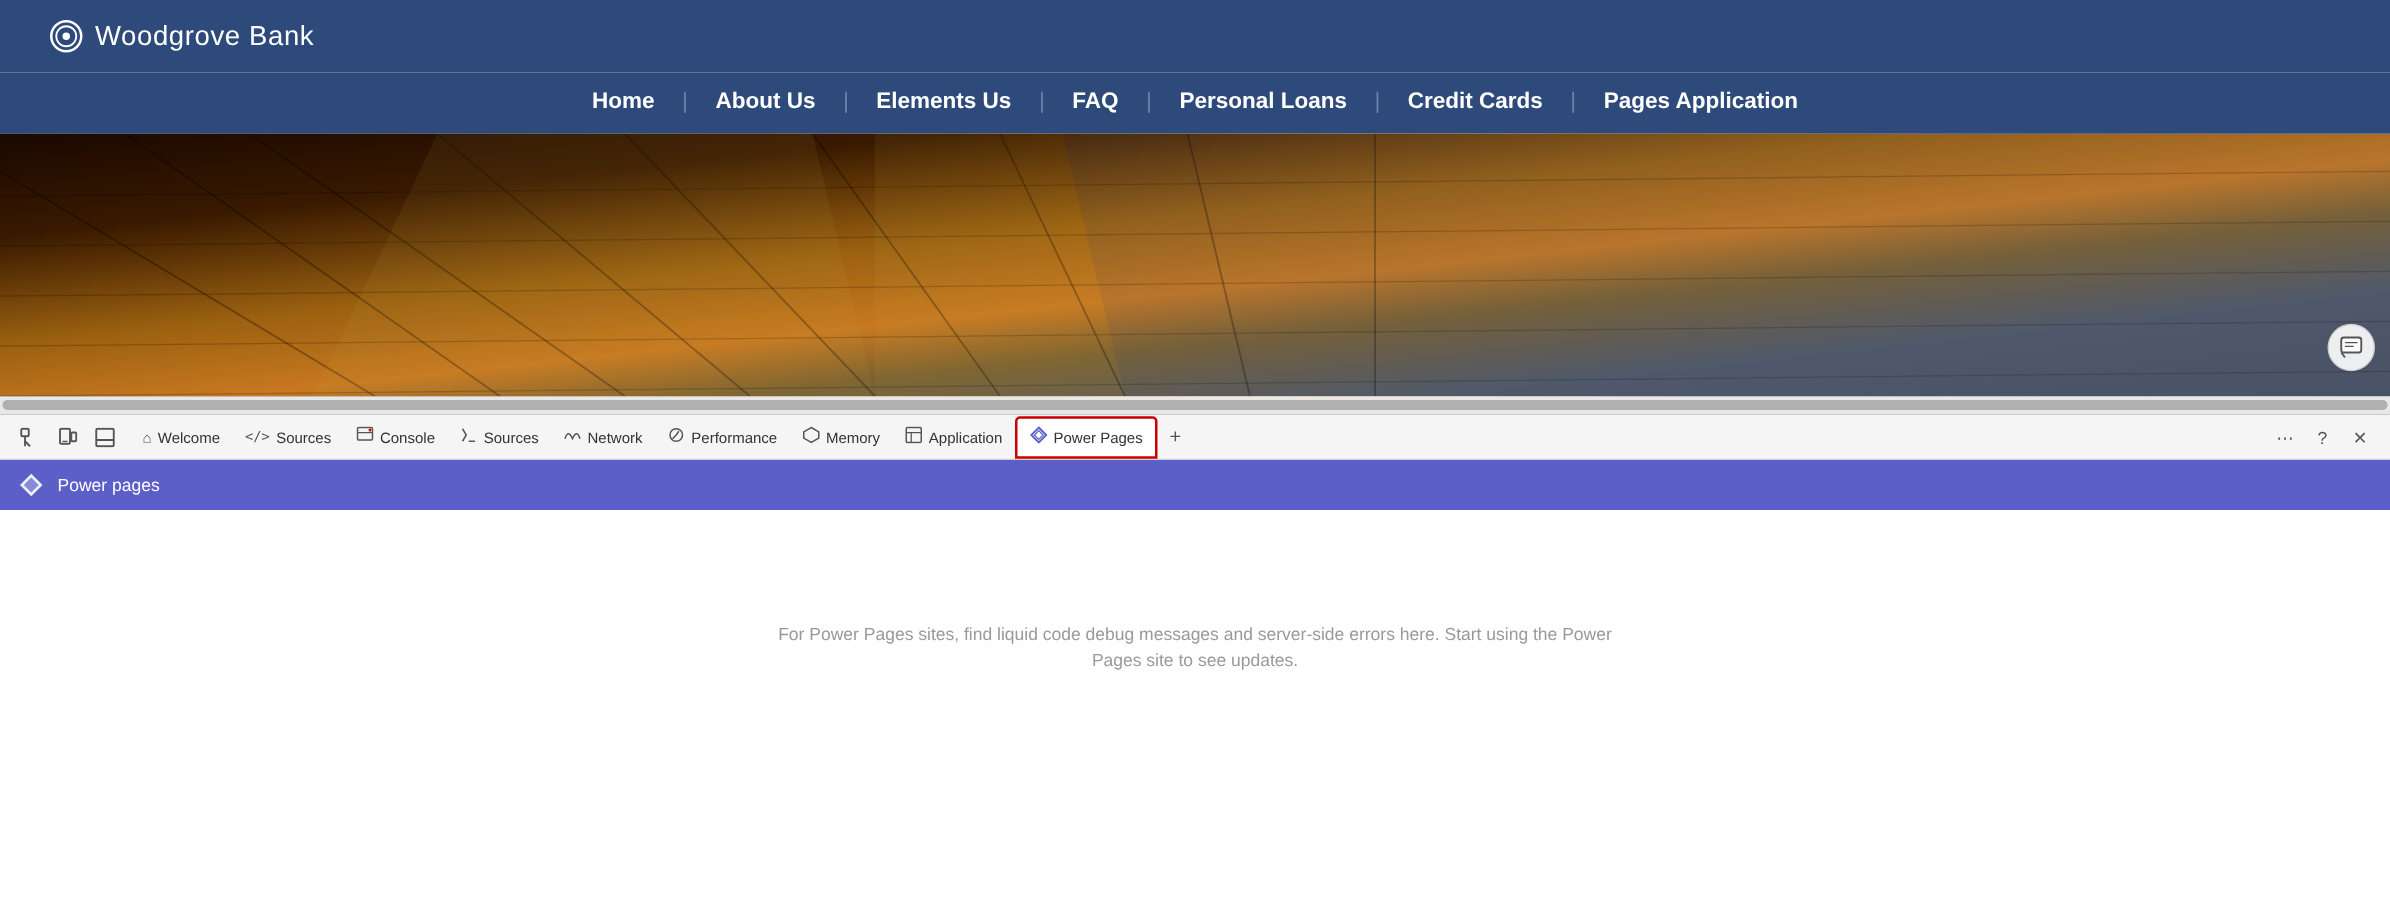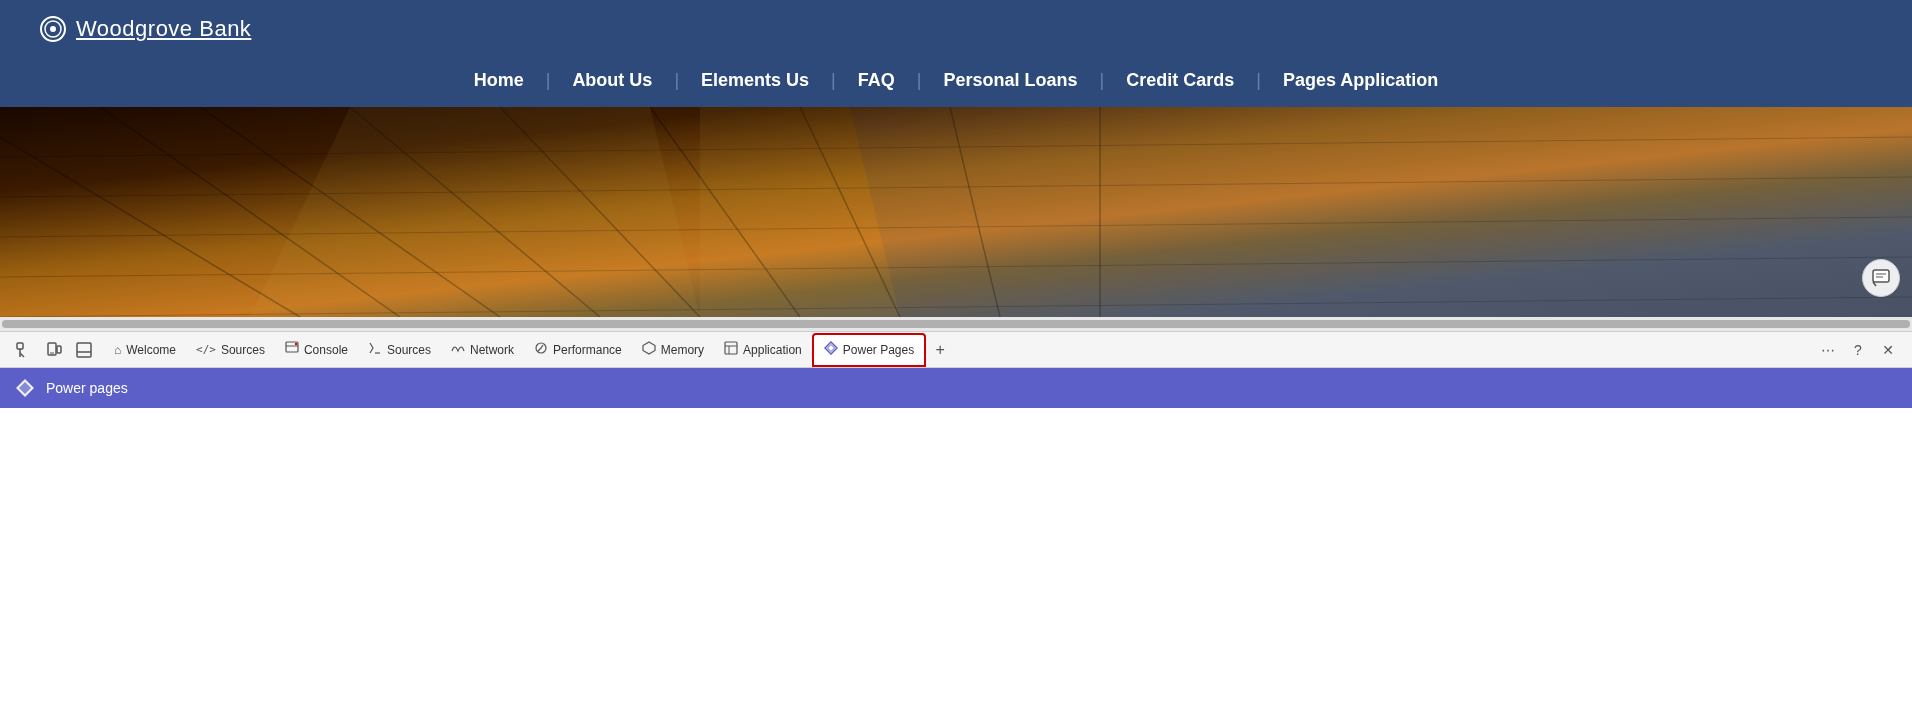--- a/index.html
+++ b/index.html
@@ -27,21 +27,20 @@
       align-items: center;
       justify-content: center;
       color: #fff;
       font-size: 12px;
     }
     .bank-title {
       color: #fff;
       font-size: 22px;
       font-weight: 400;
       letter-spacing: 0.5px;
-      text-decoration: underline;
     }
 
     
     .bank-nav {
       background: #2d4a7a;
       display: flex;
       justify-content: center;
       align-items: center;
       padding: 12px 0 16px;
       gap: 0;
@@ -466,15 +465,18 @@
   <div>
 
     <div class="power-pages-header">
       <svg class="power-pages-diamond" viewBox="0 0 22 22" fill="none">
         <polygon points="11,2 20,11 11,20 2,11" fill="white" opacity="0.9"></polygon>
         <polygon points="11,5 17,11 11,17 5,11" fill="#5b5fc7" opacity="0.7"></polygon>
       </svg>
       <span class="power-pages-title">Power pages</span>
     </div>
 
+    <div class="power-pages-body">
+      <p class="power-pages-empty-text">For Power Pages sites, find liquid code debug messages and server-side errors here. Start using the Power Pages site to see updates.</p>
+    </div>
   </div>
 
 </div>
 
 </body></html>

